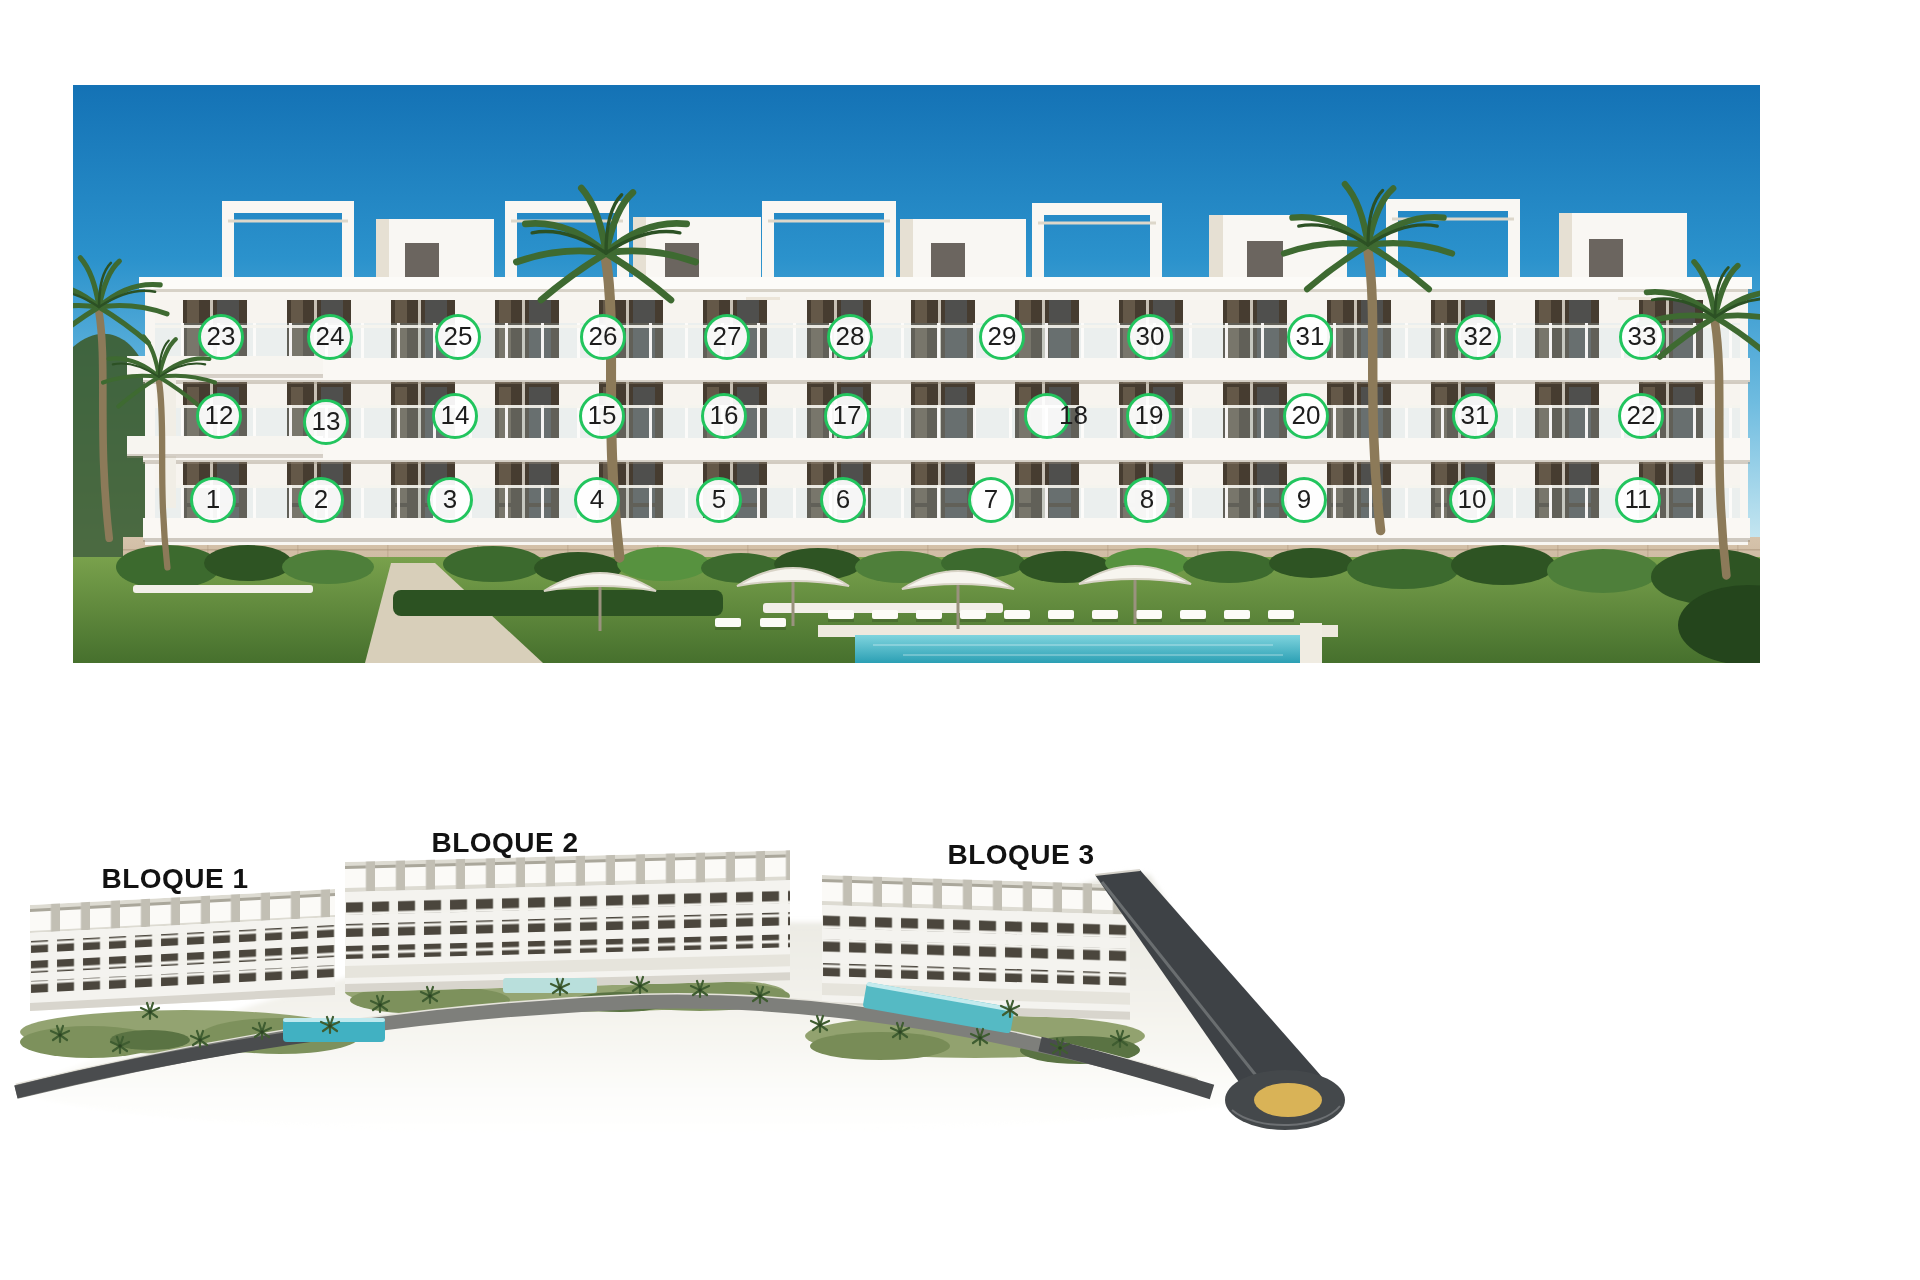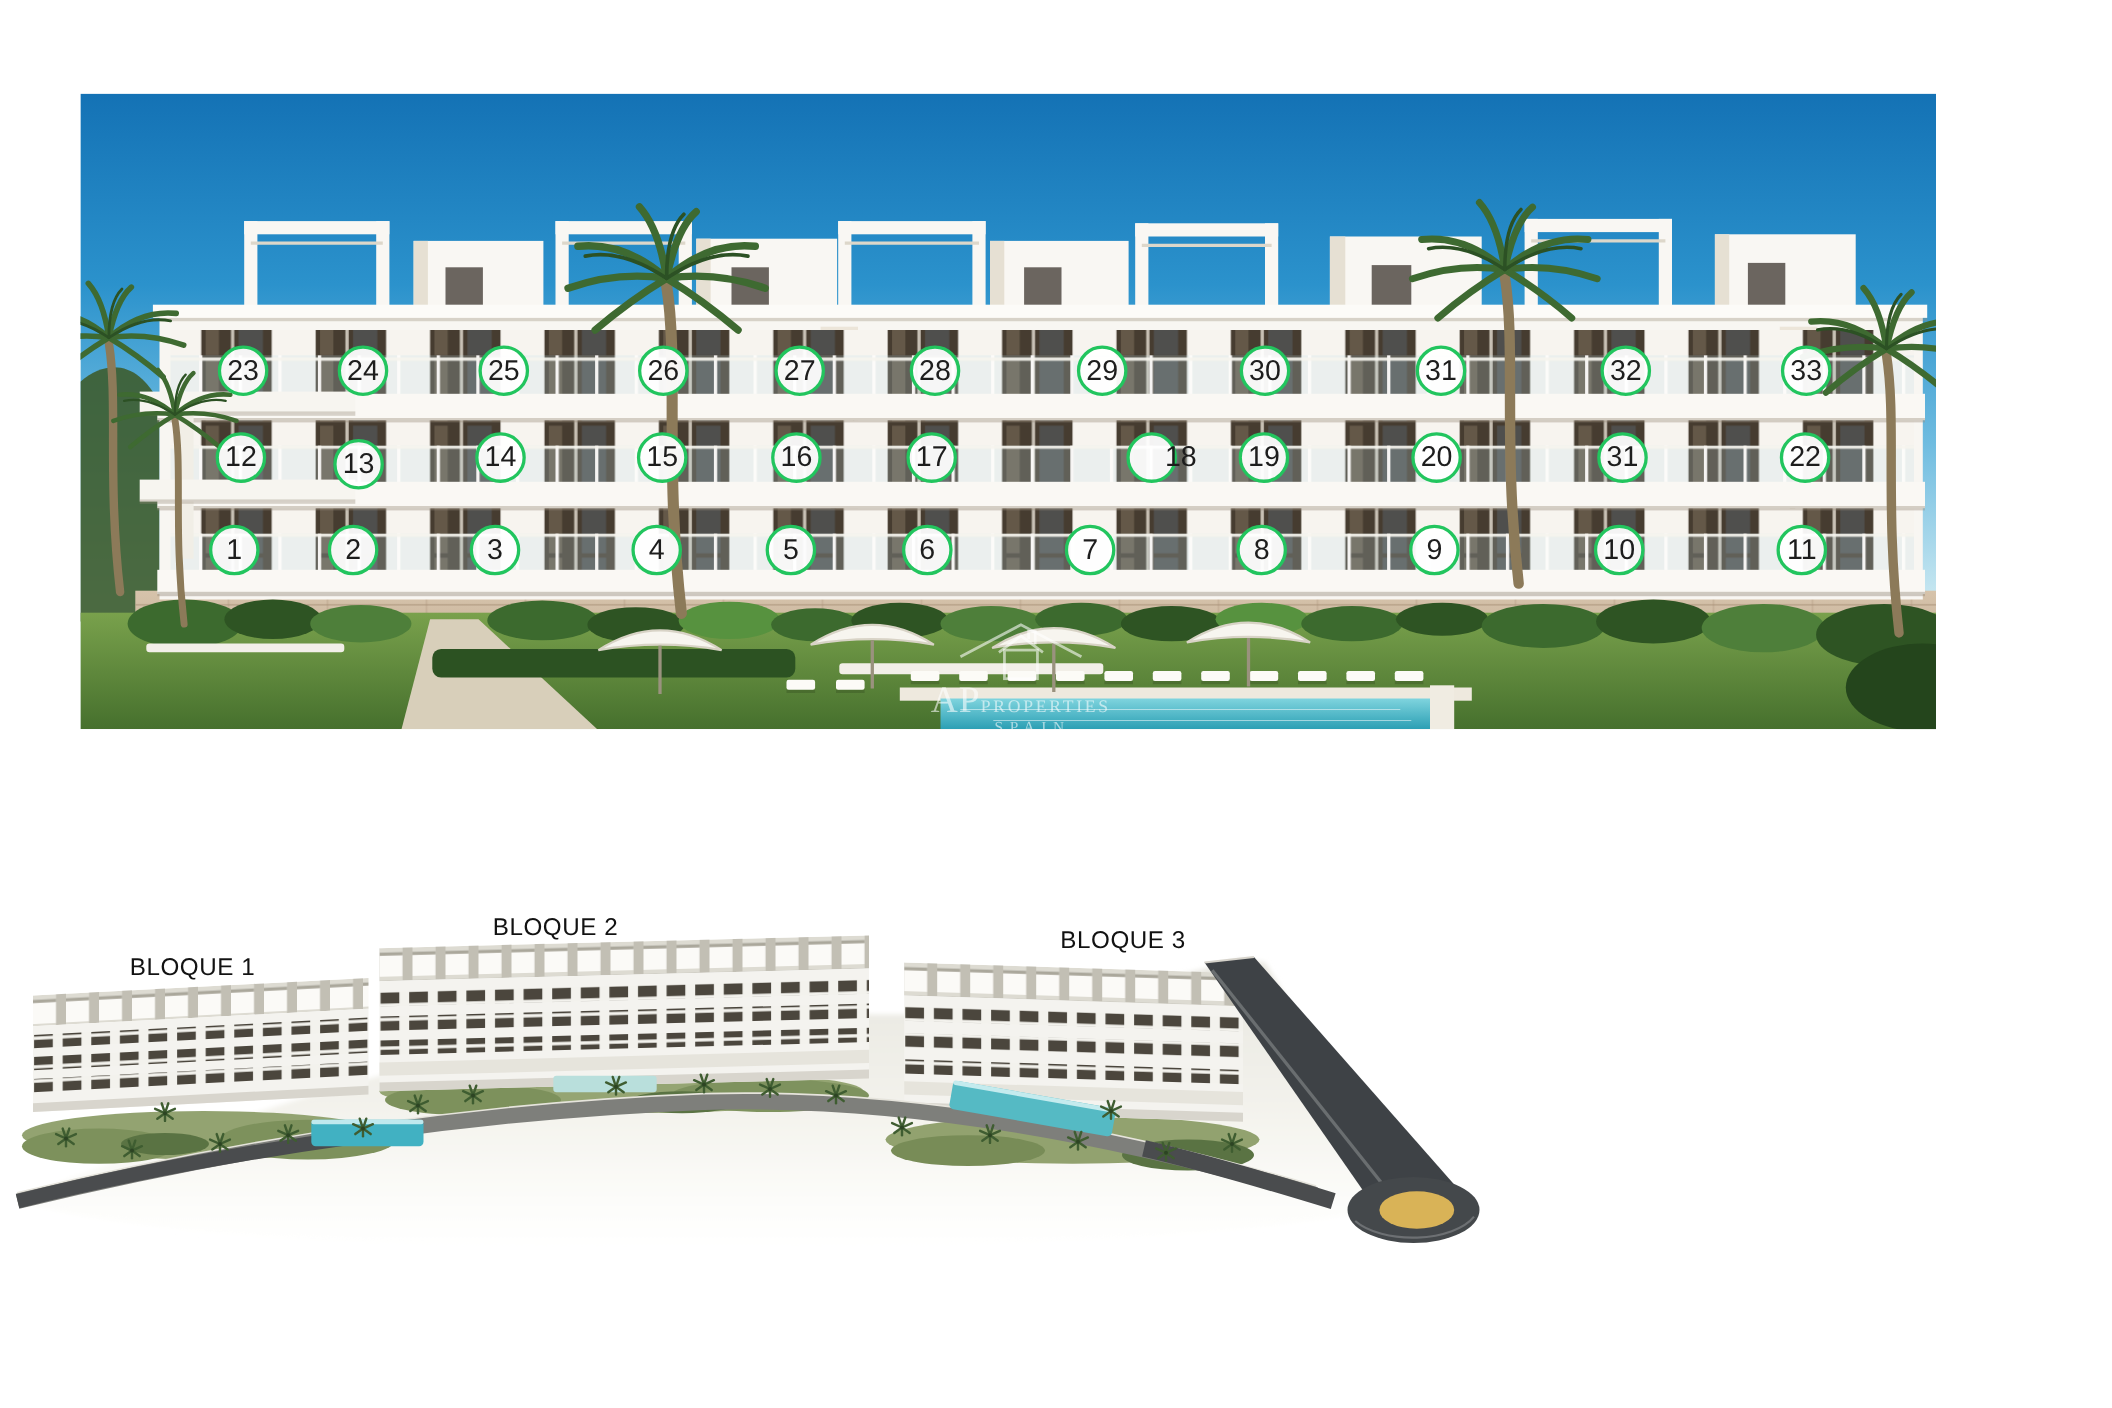--- a/index.html
+++ b/index.html
@@ -20,21 +20,21 @@
   .wm-house{display:block;margin:0 auto 1px auto;}
   .wm-line1{font-family:"Liberation Serif",serif;white-space:nowrap;line-height:1;}
   .wm-ap{font-size:34px;letter-spacing:1px;}
   .wm-word{font-size:16px;letter-spacing:2.5px;}
   .wm-sub{font-family:"Liberation Serif",serif;font-size:14px;letter-spacing:6px;
         margin-left:58px;margin-top:1px;line-height:1;}
 
   
   .masterplan{position:absolute;left:0;top:800px;width:1400px;height:420px;}
   .masterplan svg.scene{position:absolute;left:0;top:0;width:100%;height:100%;}
-  .bloque-label{position:absolute;transform:translate(-50%,-50%);font-size:22px;font-weight:400;
+  .bloque-label{position:absolute;transform:translate(-50%,-50%);font-size:28px;font-weight:700;
         color:#121212;letter-spacing:.5px;white-space:nowrap;z-index:5;}
 </style>
 </head>
 <body>
 
 <div class="page">
 
   <section class="facade-photo">
     <svg class="scene" viewBox="0 0 1687 578" preserveAspectRatio="none" aria-hidden="true">
       <defs>
@@ -253,30 +253,20 @@
 
       <g>
         <use href="#palmBig" transform="translate(533,168) scale(1.12)"></use>
         <use href="#palmBig" transform="translate(1295,160) scale(1.05)"></use>
         <use href="#palmBig" transform="translate(26,222) scale(0.85)"></use>
         <use href="#palmBig" transform="translate(86,292) scale(0.7)"></use>
         <use href="#palmBig" transform="translate(1642,232) scale(0.95)"></use>
       </g>
     </svg>
 
-    <div class="watermark">
-      <svg class="wm-house" width="120" height="58" viewBox="0 0 120 58" fill="none" stroke="rgba(255,255,255,.58)" stroke-width="2.5">
-        <path d="M5,36 L60,7 L115,36"></path>
-        <rect x="45" y="30" width="30" height="26"></rect>
-        <path d="M40,32 L60,17 L80,32"></path>
-        <path d="M67,20 L67,13 L73,13 L73,25"></path>
-      </svg>
-      <div class="wm-line1"><span class="wm-ap">AP</span><span class="wm-word">PROPERTIES</span></div>
-      <div class="wm-sub">SPAIN</div>
-    </div>
 
     <div>
         <div class="unit-circle" style="left: 140px; top: 415px;">1</div>
         <div class="unit-circle" style="left: 248px; top: 415px;">2</div>
         <div class="unit-circle" style="left: 377px; top: 415px;">3</div>
         <div class="unit-circle" style="left: 524px; top: 415px;">4</div>
         <div class="unit-circle" style="left: 646px; top: 415px;">5</div>
         <div class="unit-circle" style="left: 770px; top: 415px;">6</div>
         <div class="unit-circle" style="left: 918px; top: 415px;">7</div>
         <div class="unit-circle" style="left: 1074px; top: 415px;">8</div>

